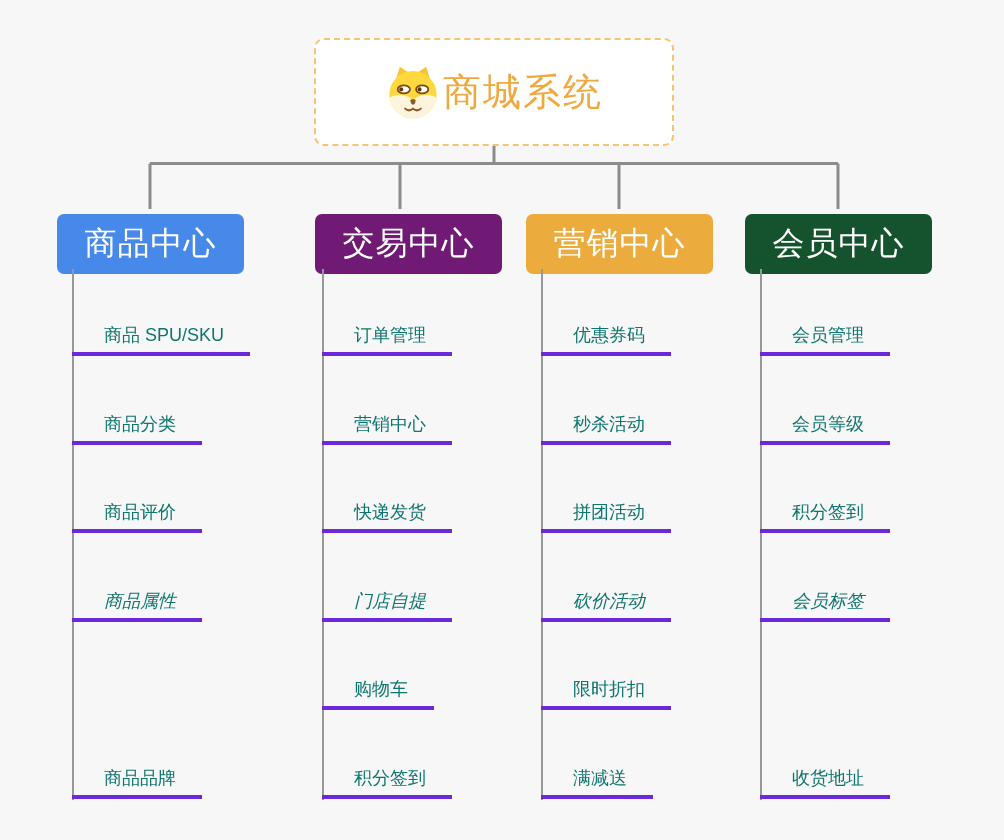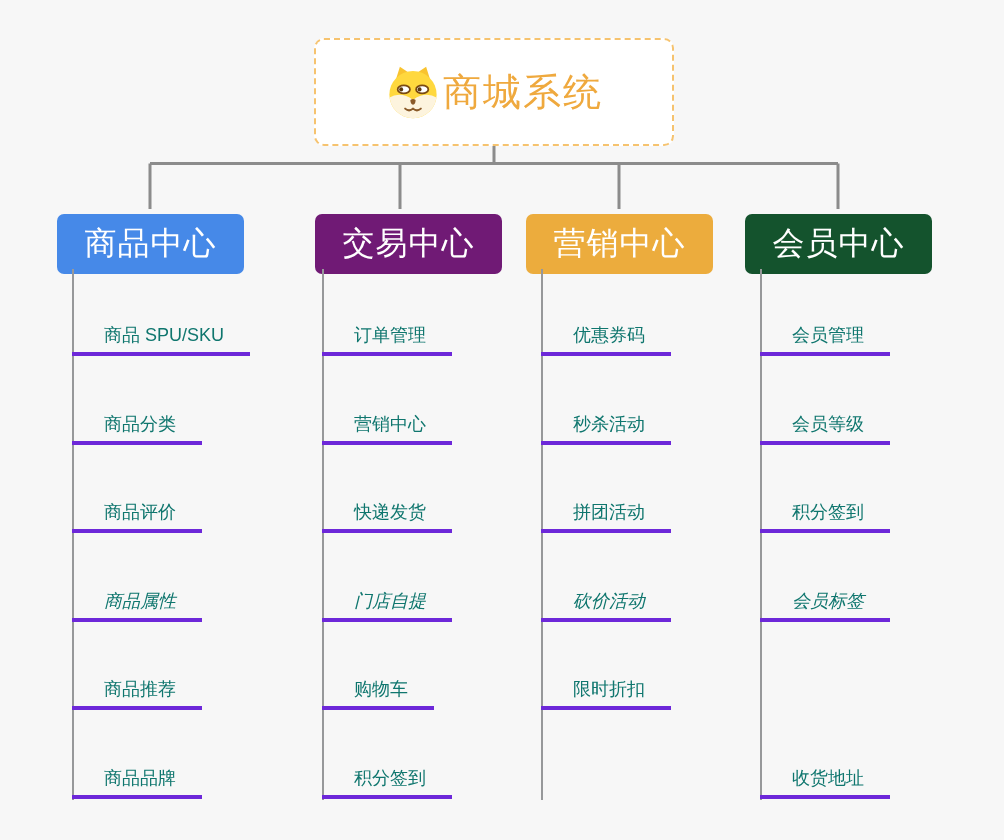--- a/index.html
+++ b/index.html
@@ -137,35 +137,35 @@
 
   <div class="trunk t1"></div>
   <div class="trunk t2"></div>
   <div class="trunk t3"></div>
   <div class="trunk t4"></div>
 
   <div class="leaf c1 r1">商品 SPU/SKU</div>
   <div class="leaf c1 r2">商品分类</div>
   <div class="leaf c1 r3">商品评价</div>
   <div class="leaf c1 r4">商品属性</div>
-  <div class="leaf c1 r5">商品推荐</div>
   <div class="leaf c1 r6">商品品牌</div>
 
   <div class="leaf c2 r1">订单管理</div>
   <div class="leaf c2 r2">营销中心</div>
   <div class="leaf c2 r3">快递发货</div>
   <div class="leaf c2 r4">门店自提</div>
   <div class="leaf c2 r5">购物车</div>
   <div class="leaf c2 r6">积分签到</div>
 
   <div class="leaf c3 r1">优惠券码</div>
   <div class="leaf c3 r2">秒杀活动</div>
   <div class="leaf c3 r3">拼团活动</div>
   <div class="leaf c3 r4">砍价活动</div>
   <div class="leaf c3 r5">限时折扣</div>
+  <div class="leaf c3 r6">满减送</div>
 
   <div class="leaf c4 r1">会员管理</div>
   <div class="leaf c4 r2">会员等级</div>
   <div class="leaf c4 r3">积分签到</div>
   <div class="leaf c4 r4">会员标签</div>
   <div class="leaf c4 r6">收货地址</div>
 
 </div>
 
 </body></html>

